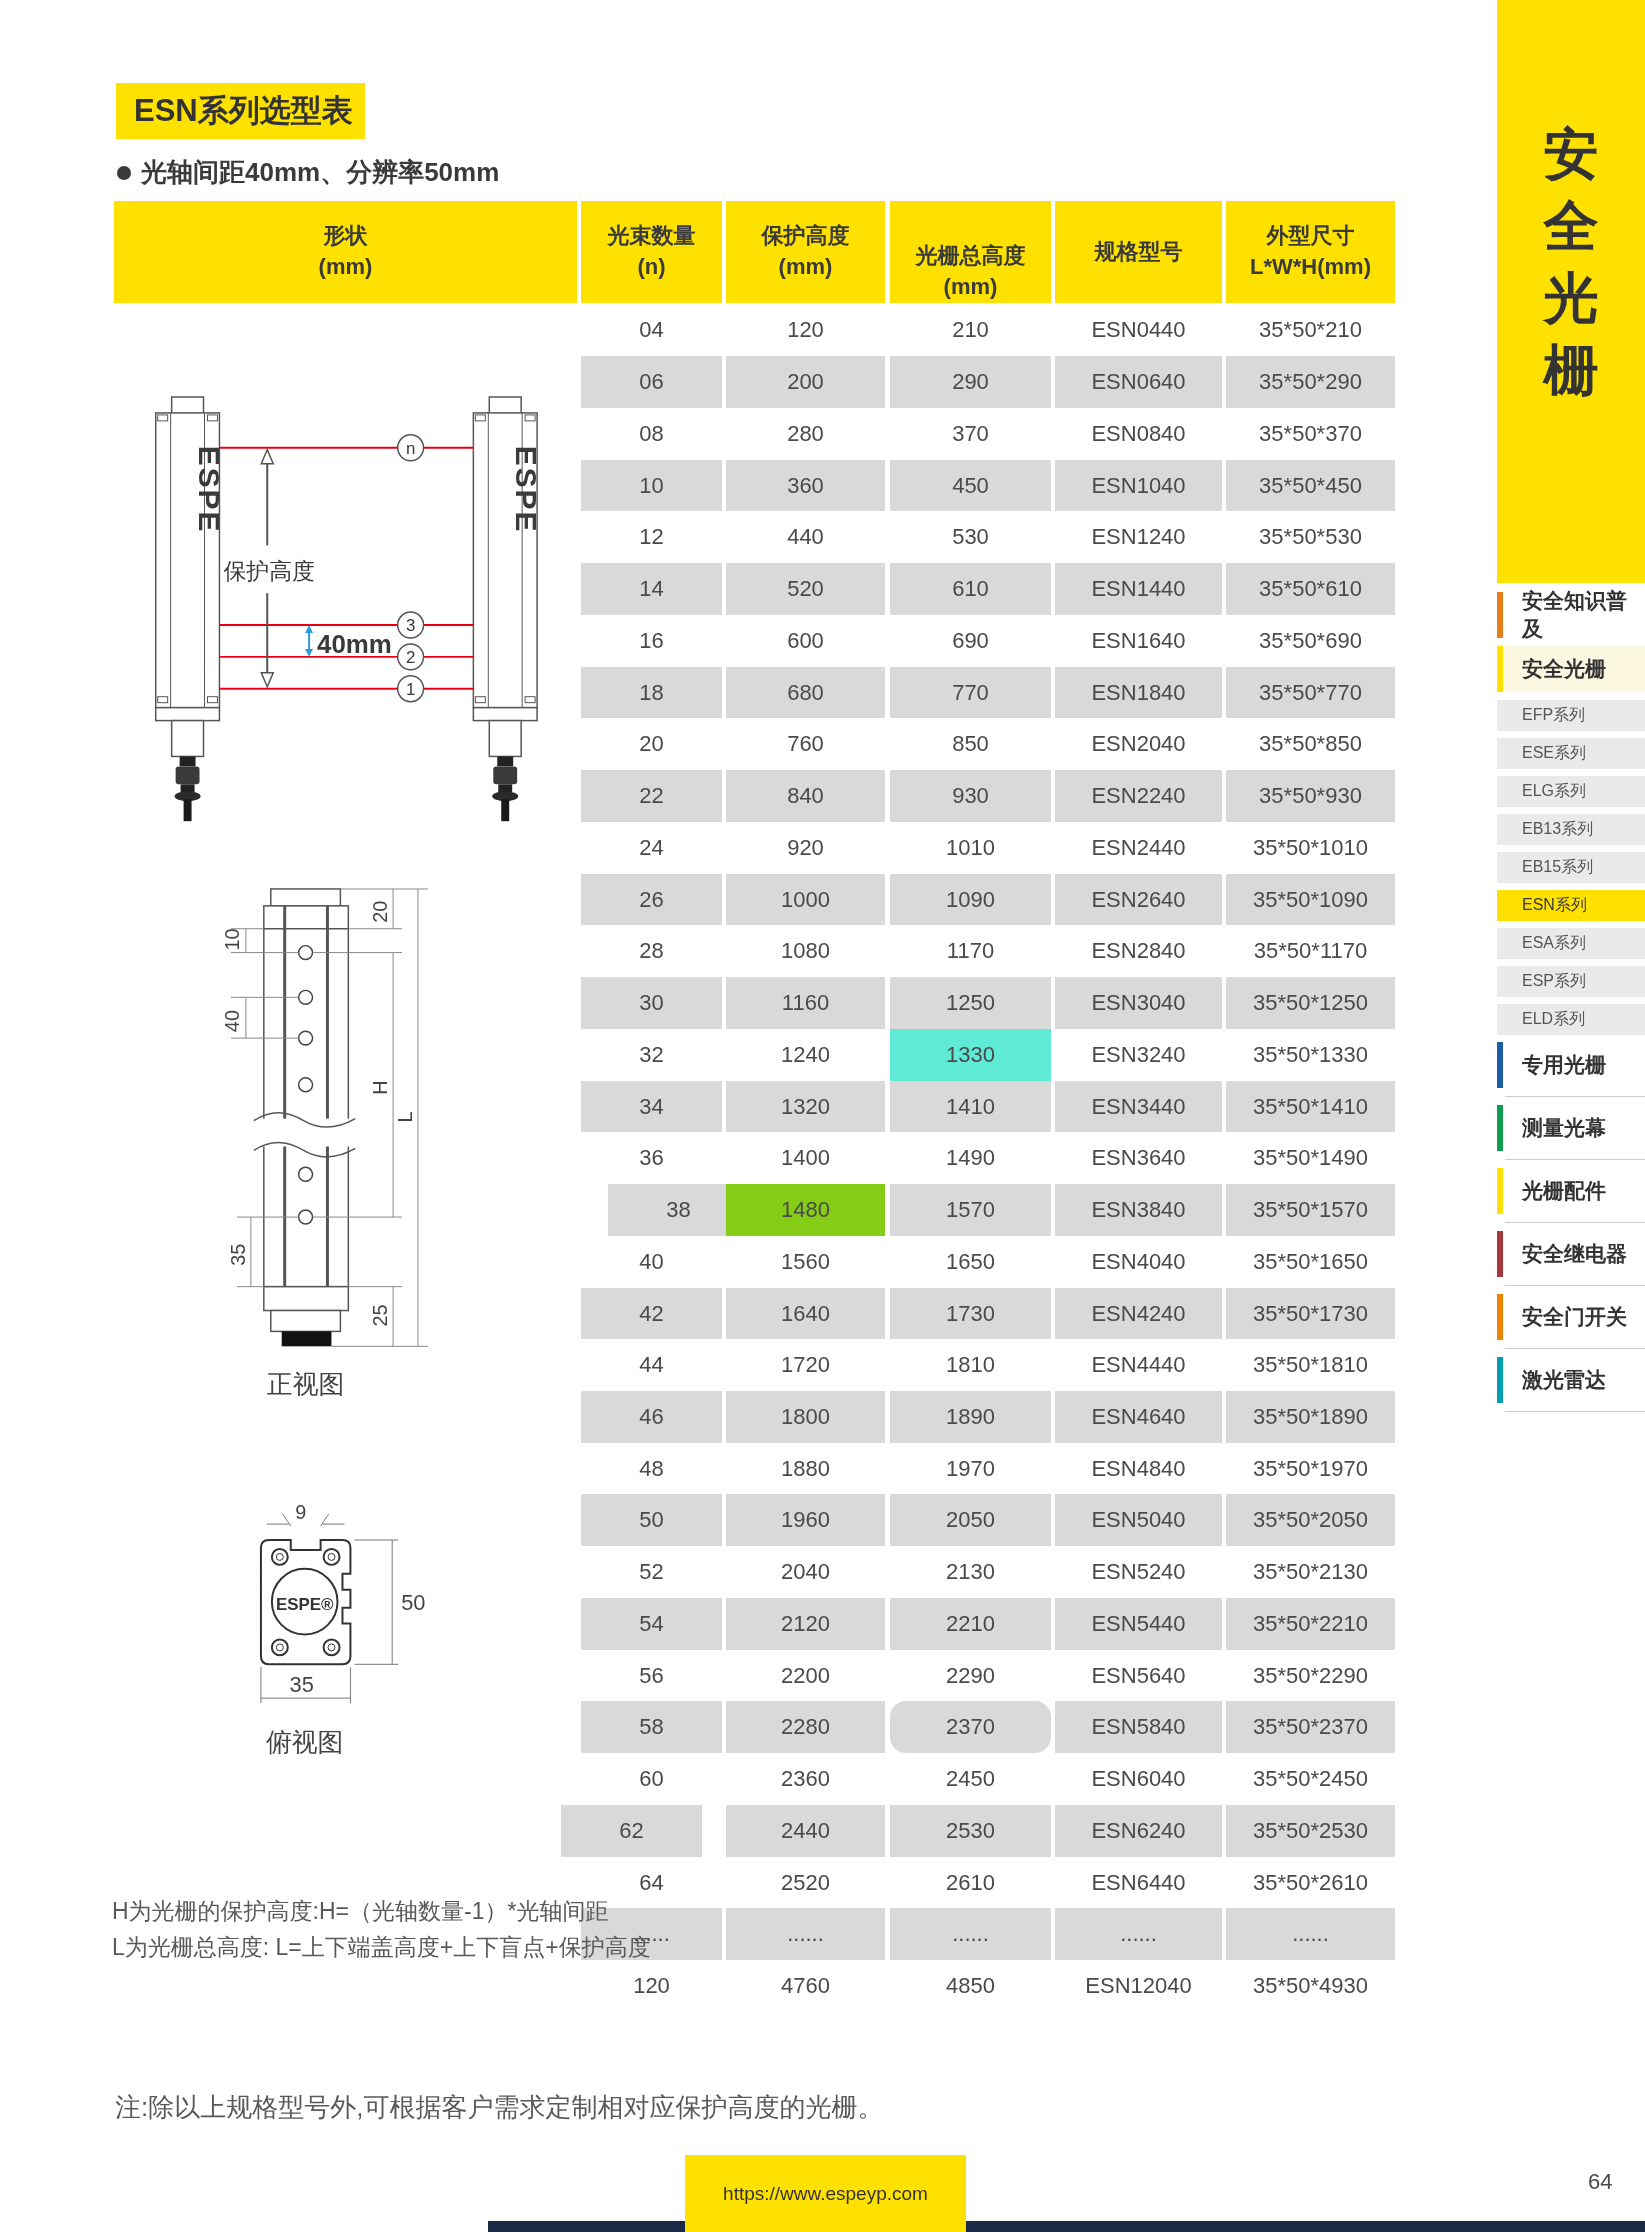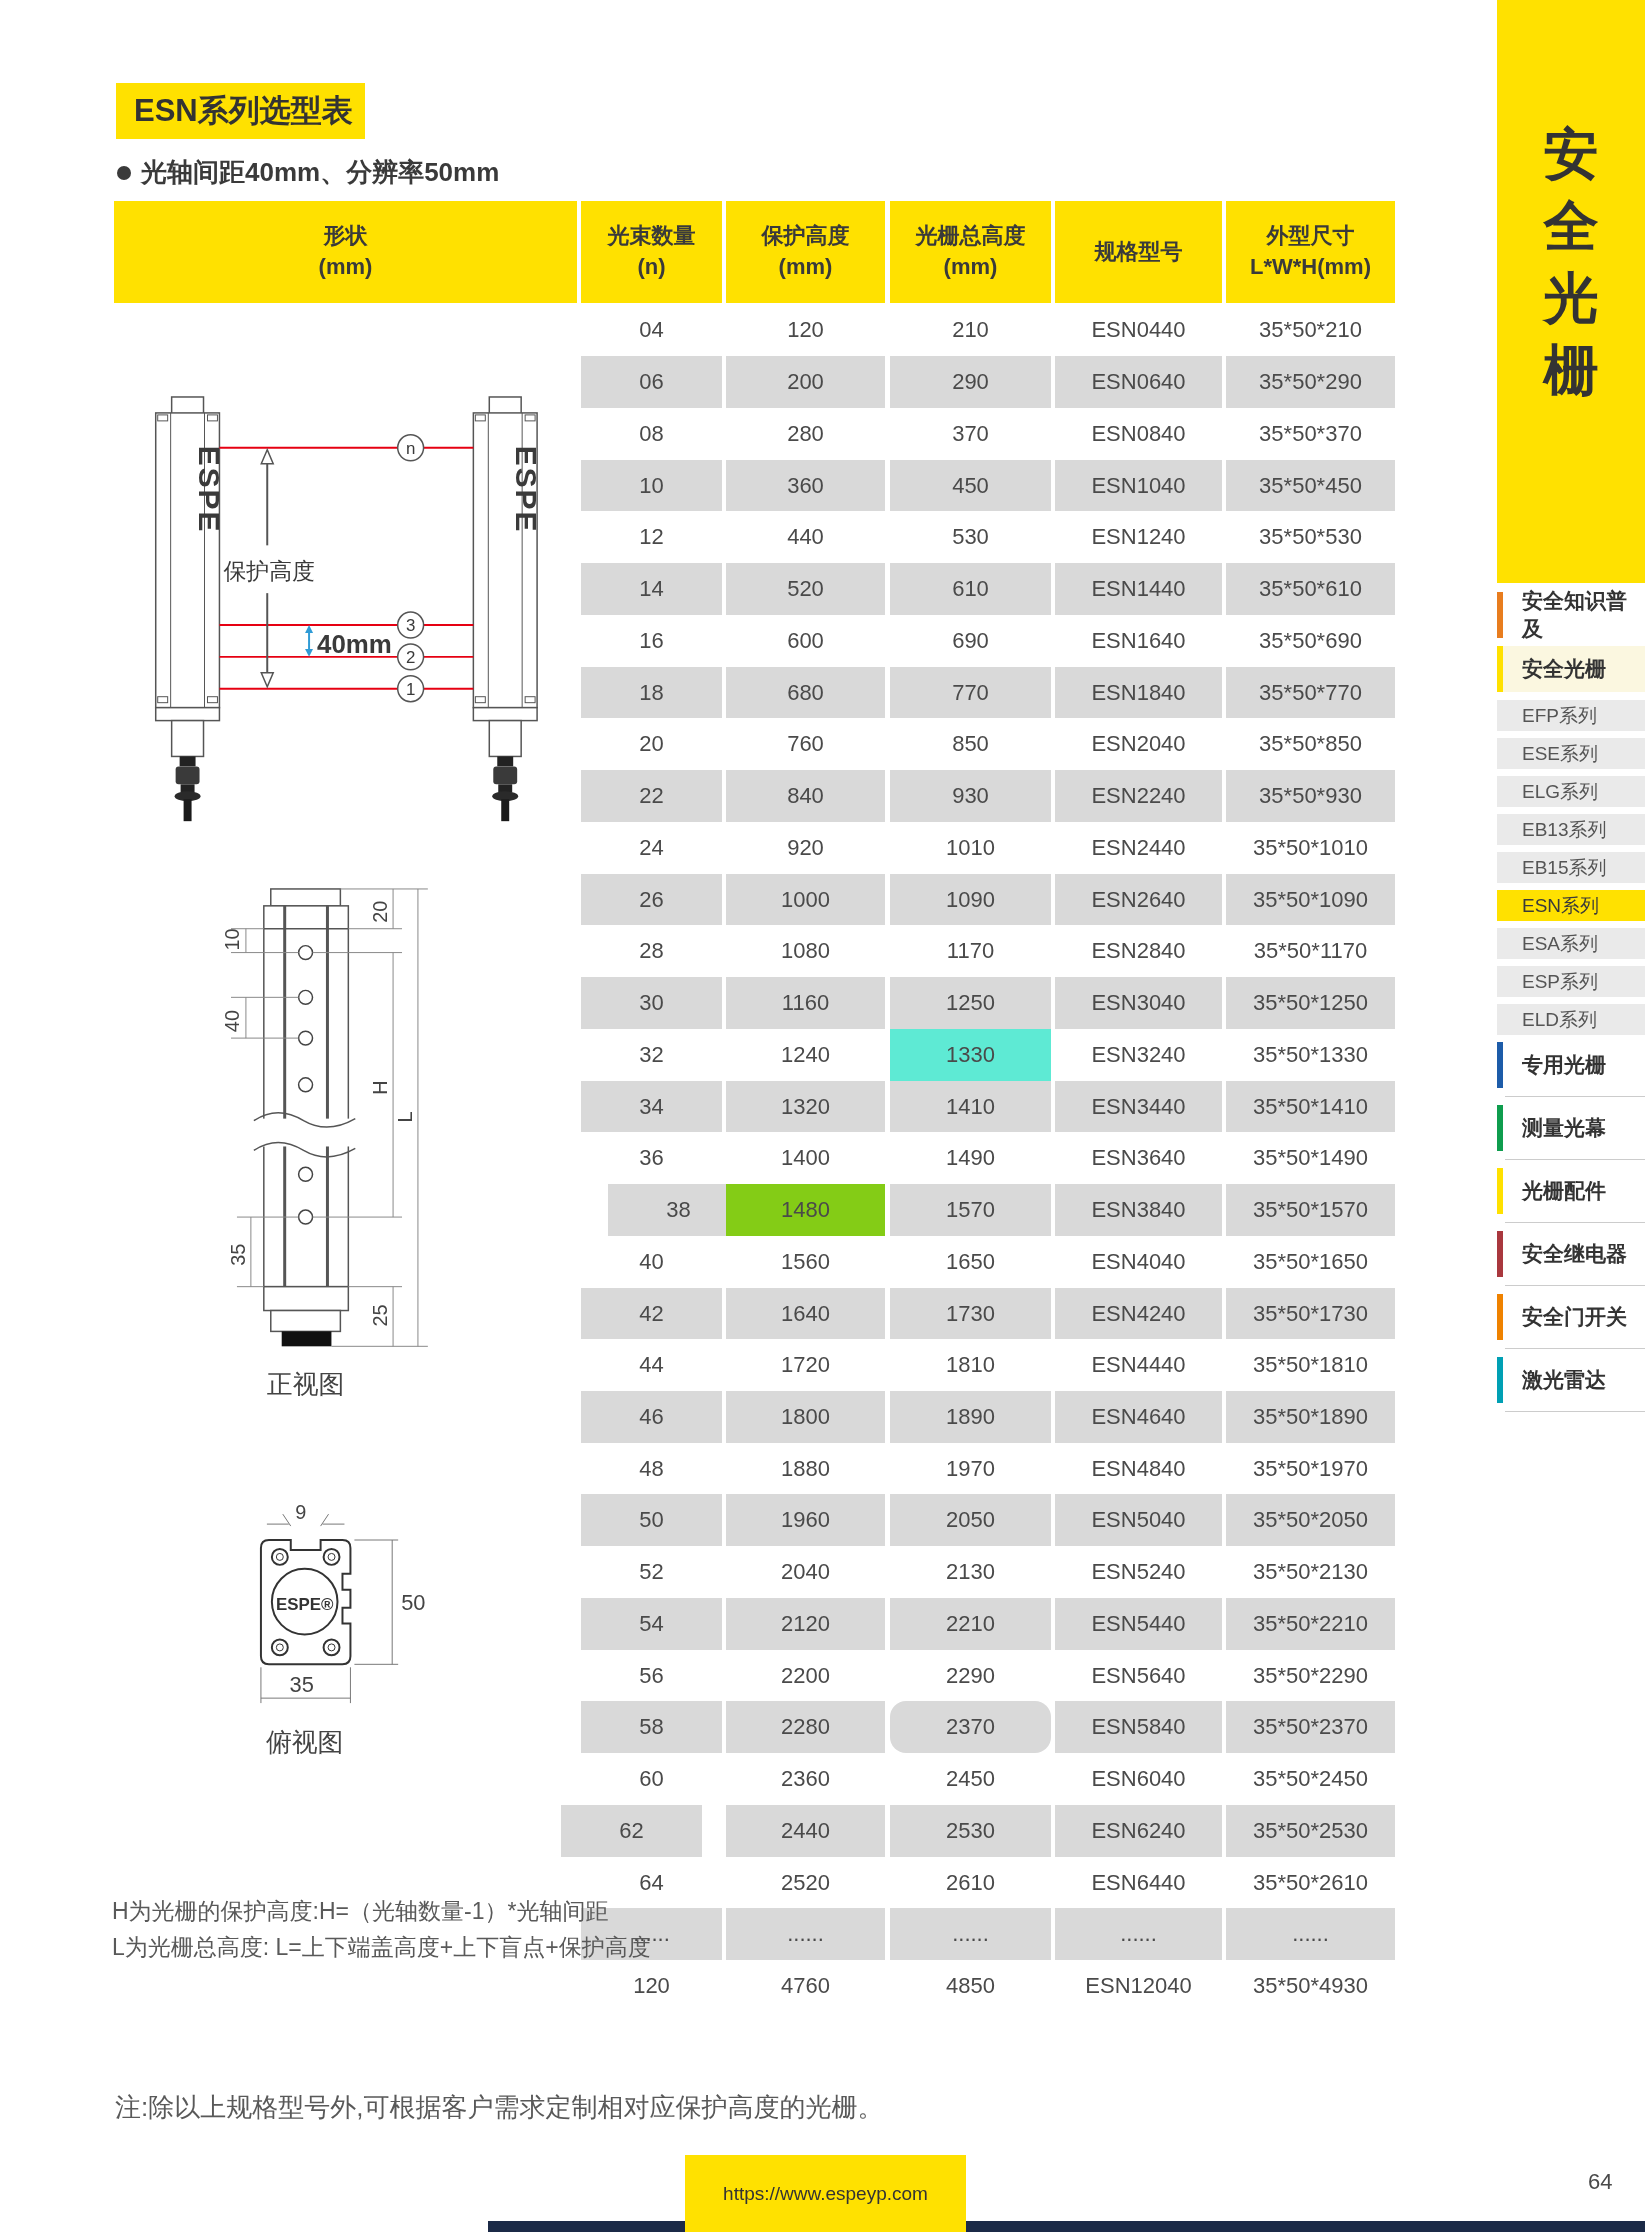--- a/index.html
+++ b/index.html
@@ -55,21 +55,21 @@
   .menu-item{box-sizing:border-box;position:relative;}
   .menu-item.category{
     height:46px;margin-bottom:8px;background:#fff;
     display:flex;align-items:center;padding-left:25px;
     font-size:21px;font-weight:bold;color:#333;
   }
   .menu-item.category .bar{position:absolute;left:0;top:0;bottom:0;width:6px;}
   .menu-item.series{
     height:31px;margin-bottom:7px;background:#eaeaea;
     display:flex;align-items:center;padding-left:25px;
-    font-size:19px;color:#555;
+    font-size:16px;color:#555;
   }
   .menu-item.series.active{background:#ffe100;color:#3a3a3a;}
   .menu-divider{height:1px;background:#cccccc;margin:0 0 8px 8px;}
 
   svg text{font-family:"Liberation Sans","DejaVu Sans",sans-serif;}
 </style>
 </head>
 <body>
 
 <div class="abs title-box">
@@ -86,21 +86,21 @@
       <div>(mm)</div>
     </div>
     <div class="hcell" style="left: 581px; width: 141px;">
       <div>光束数量</div>
       <div>(n)</div>
     </div>
     <div class="hcell" style="left: 726px; width: 159px;">
       <div>保护高度</div>
       <div>(mm)</div>
     </div>
-    <div class="hcell" style="left: 890px; width: 161px;">
+    <div class="hcell" style="left: 890px; width: 161px; justify-content: flex-end;">
       <div>光栅总高度</div>
       <div>(mm)</div>
     </div>
     <div class="hcell" style="left: 1055px; width: 167px;">
       <div>规格型号</div>
     </div>
     <div class="hcell" style="left: 1226px; width: 169px;">
       <div>外型尺寸</div>
       <div>L*W*H(mm)</div>
     </div>

